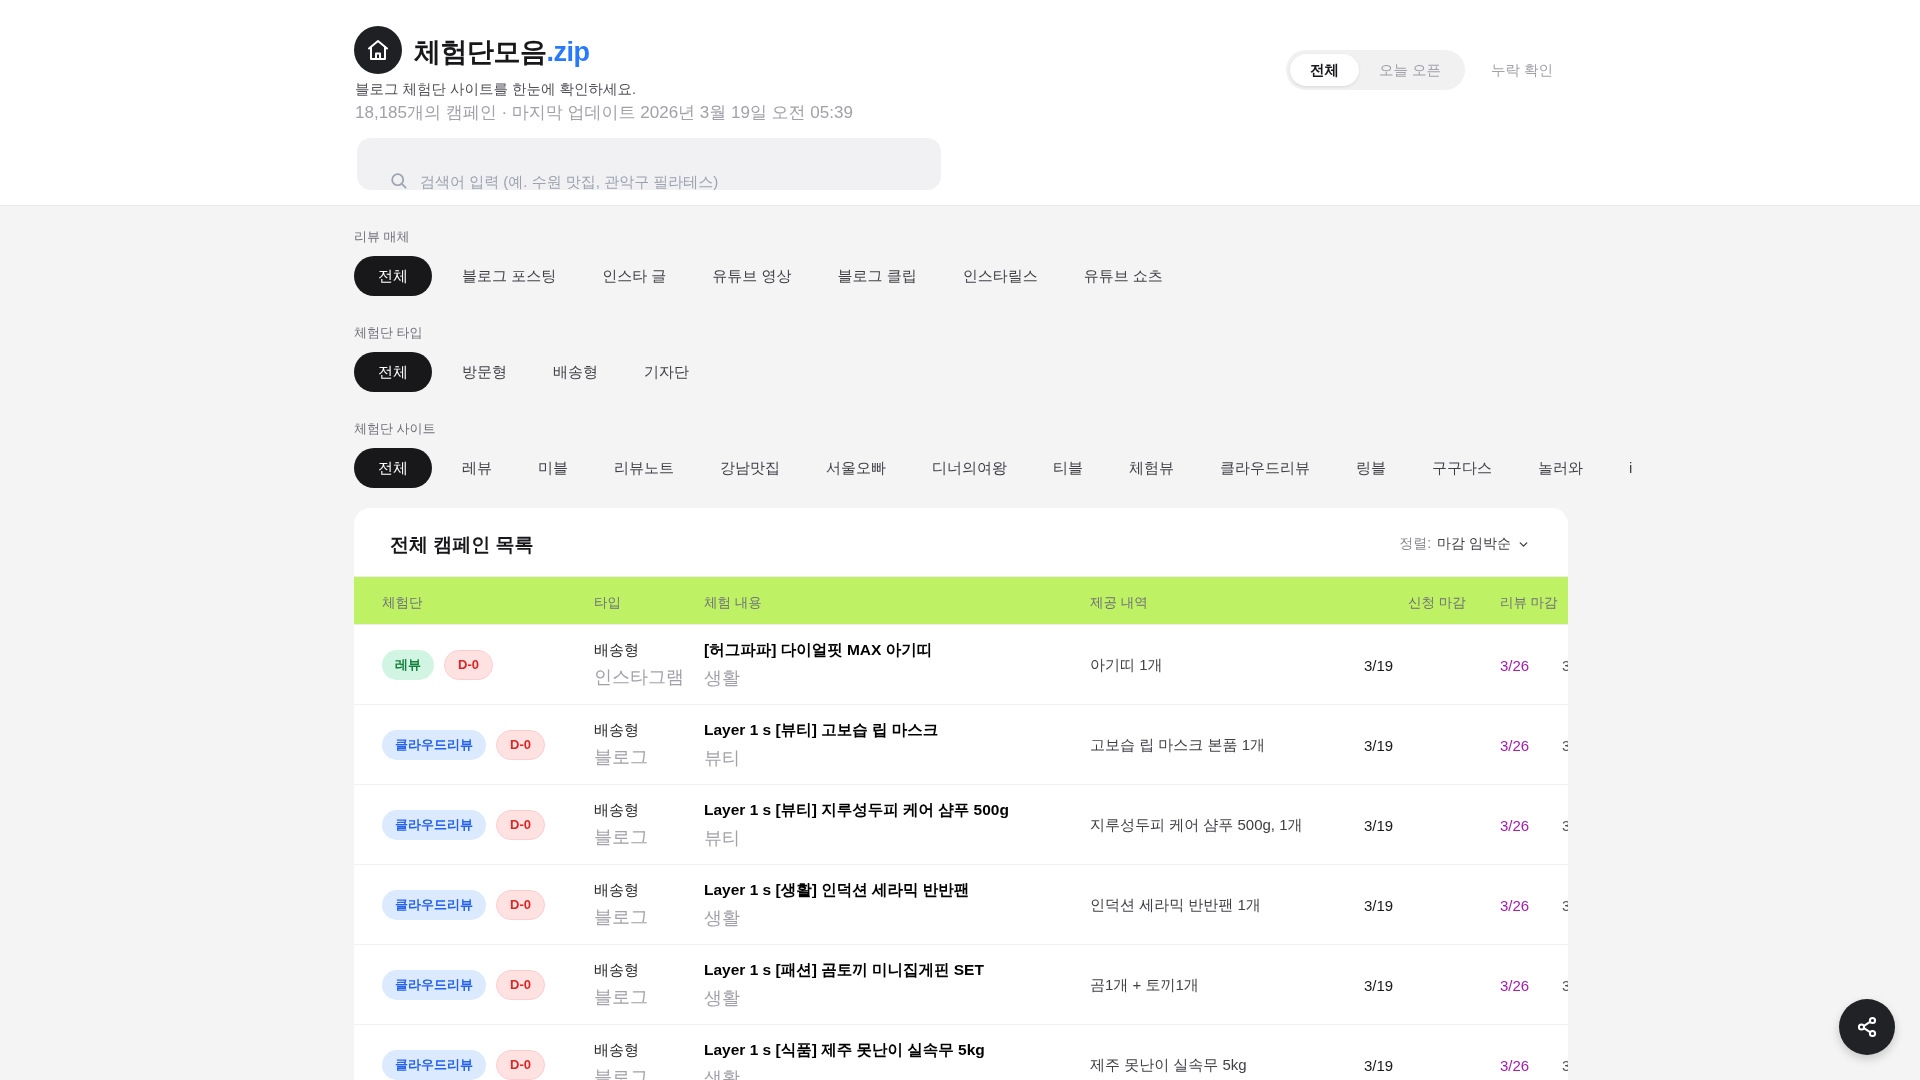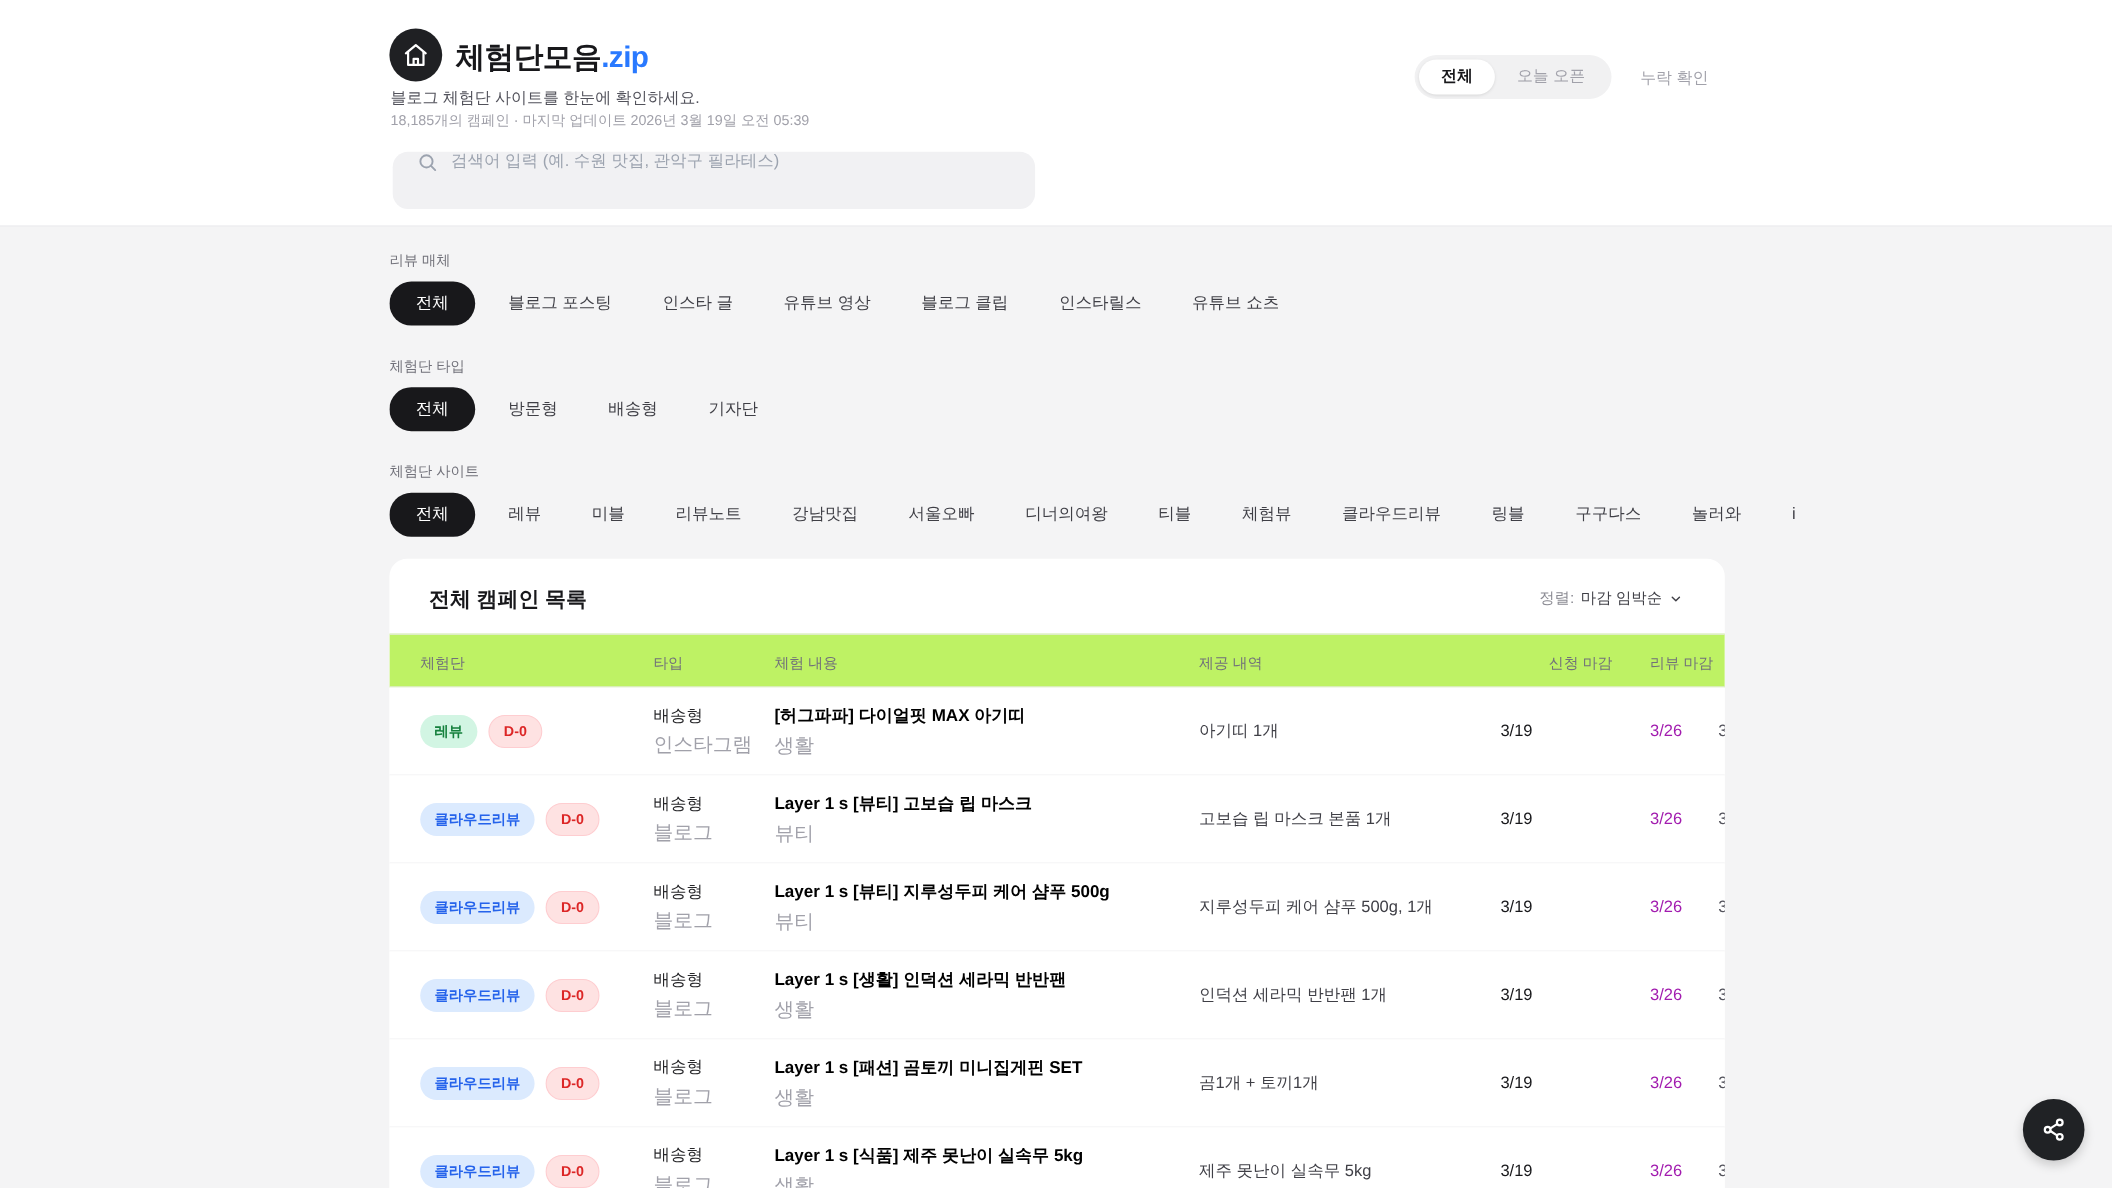--- a/index.html
+++ b/index.html
@@ -7,30 +7,30 @@
 
   .gray-bg { position:absolute; left:0; top:205px; width:1920px; height:875px;
              background:#f4f4f5; border-top:1px solid #ebebee; }
 
   
   .logo-badge { position:absolute; left:354px; top:26px; width:48px; height:48px;
                 border-radius:50%; background:#1f2023; display:flex; align-items:center; justify-content:center; }
   .site-title { position:absolute; left:414px; top:34px; font-size:27px; font-weight:bold; color:#18181b; letter-spacing:-0.5px; }
   .site-title .zip { color:#2979ff; }
   .subtitle { position:absolute; left:355px; top:80px; font-size:14.5px; color:#52525b; }
-  .stats    { position:absolute; left:355px; top:101px; font-size:13px; color:#a1a1aa; }
+  .stats    { position:absolute; left:355px; top:101px; font-size:17px; color:#a1a1aa; }
 
   .tabs-row { position:absolute; top:50px; left:1286px; display:flex; align-items:center; gap:26px; }
   .seg { background:#f1f1f2; border-radius:9999px; padding:4px; display:flex; align-items:center; height:40px; }
   .seg-item { padding:0 20px; height:32px; line-height:32px; font-size:14.5px; color:#a1a1aa; border-radius:9999px; cursor:pointer; white-space:nowrap; }
   .seg-item.active { background:#ffffff; color:#18181b; font-weight:bold; box-shadow:0 1px 3px rgba(0,0,0,.10); }
   .missing-link { font-size:14.5px; color:#a1a1aa; cursor:pointer; white-space:nowrap; }
 
   .search-box { position:absolute; left:357px; top:138px; width:584px; height:52px;
-                background:#f1f1f3; border-radius:14px; display:flex; align-items:flex-start; padding:0 22px; }
+                background:#f1f1f3; border-radius:14px; display:flex; align-items:flex-end; padding:0 32px; }
   .search-box input { flex:1; border:none; outline:none; background:transparent; font-size:15px; color:#3f3f46; margin-left:12px; }
   .search-box input::placeholder { color:#9ca3af; }
 
   
   .filters { position:absolute; left:354px; top:228px; width:1566px; overflow:hidden; }
   .filter-label { font-size:13px; color:#71717a; margin-bottom:10px; }
   .chip-row { display:flex; align-items:center; gap:14px; margin-bottom:28px; white-space:nowrap; }
   .chip { height:40px; line-height:40px; padding:0 16px; font-size:15px; color:#3f3f46;
           border-radius:9999px; cursor:pointer; }
   .chip-active { background:#18181b; color:#ffffff; padding:0 24px; }

